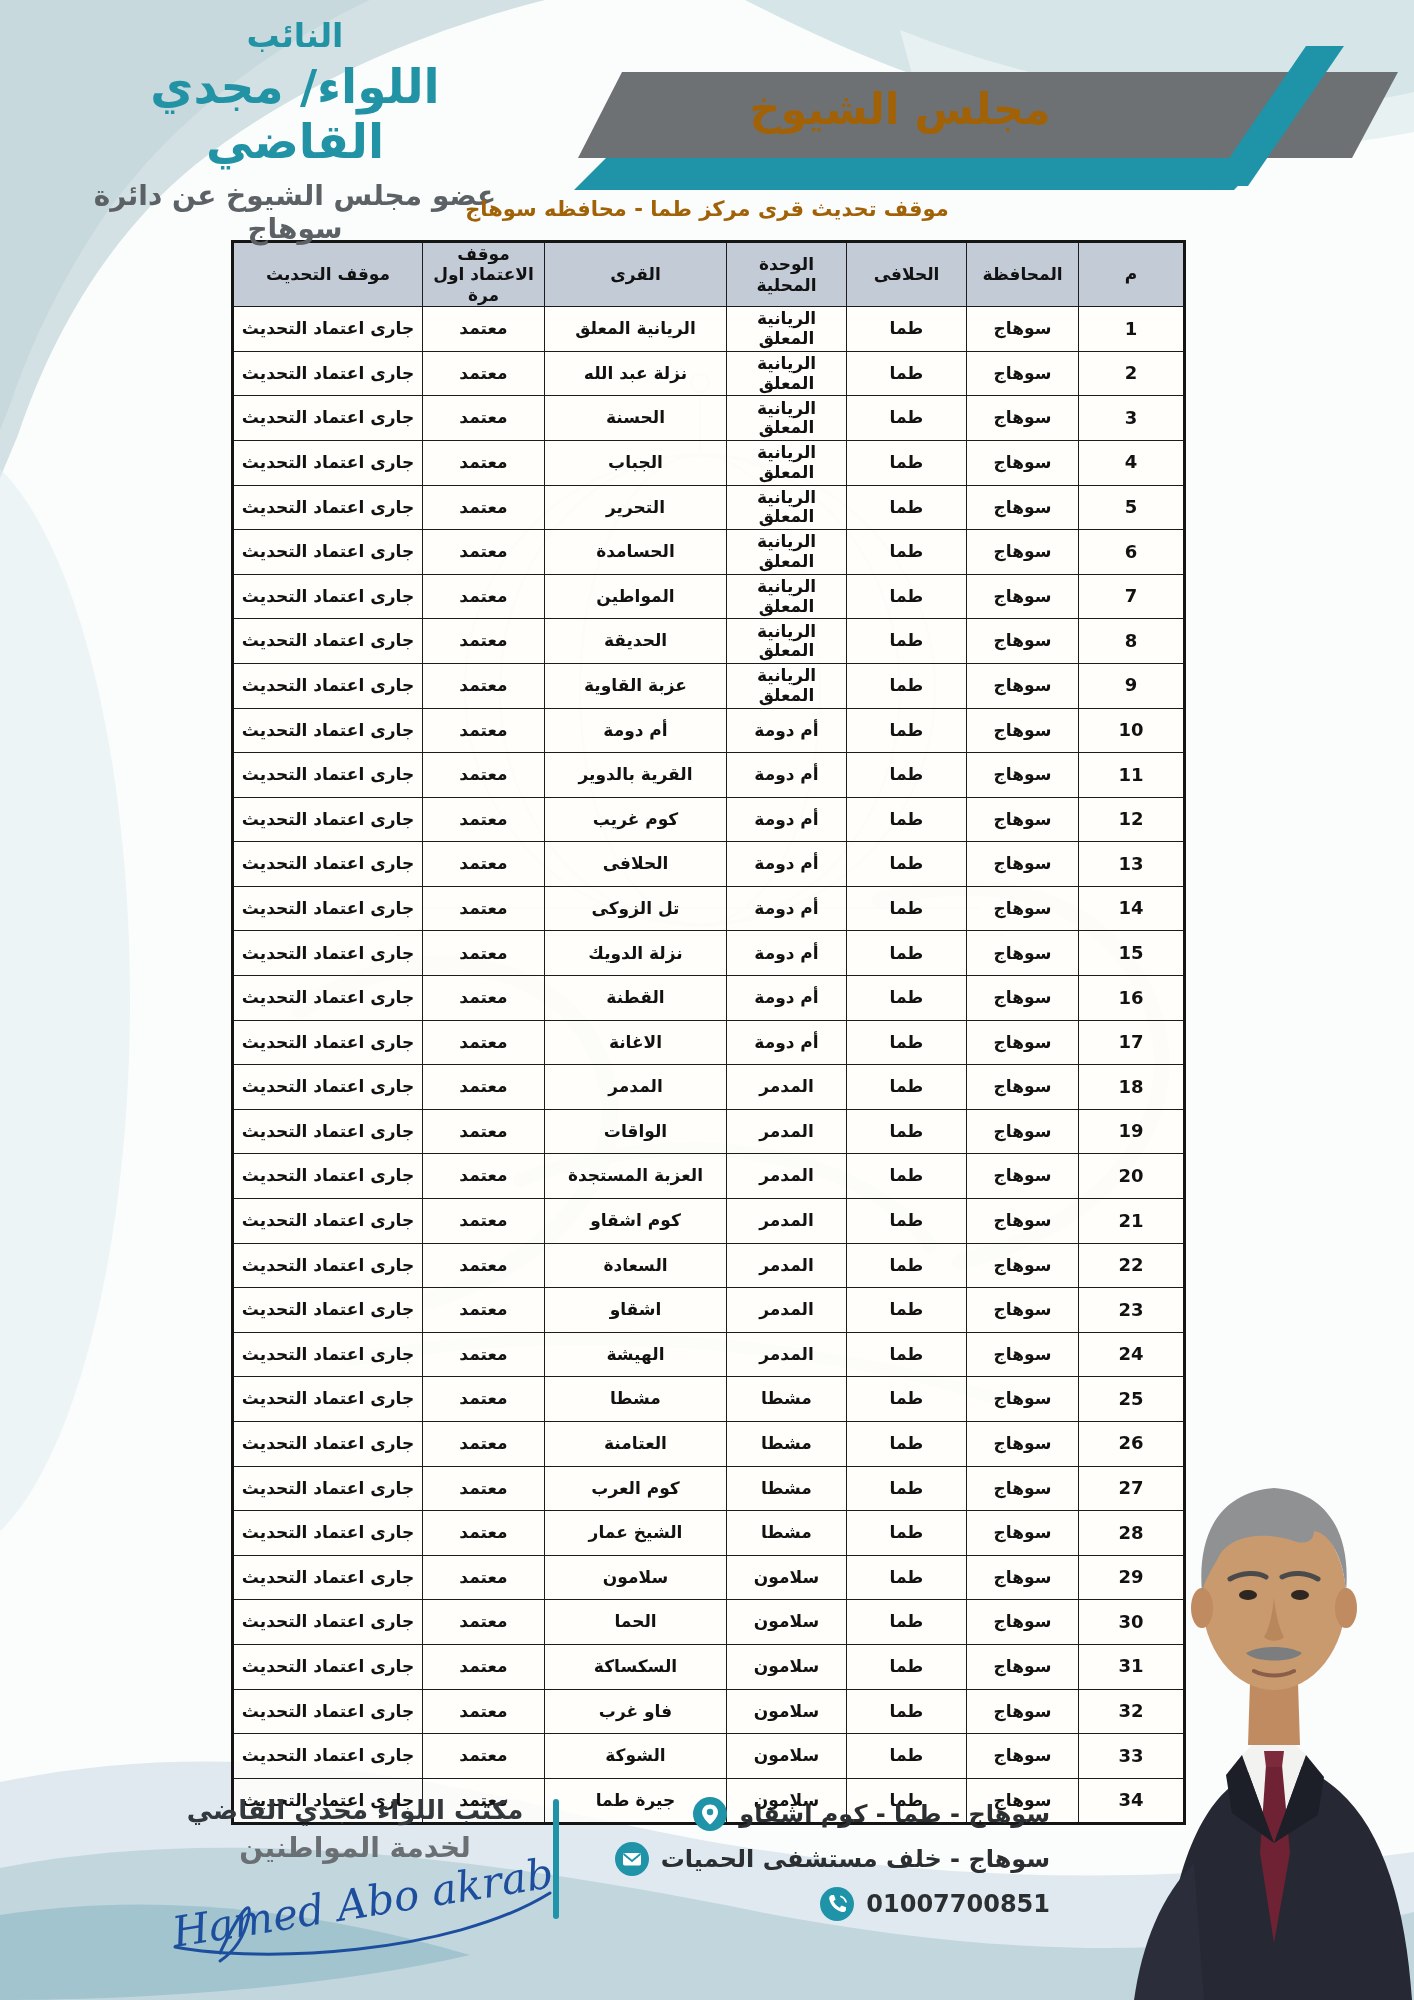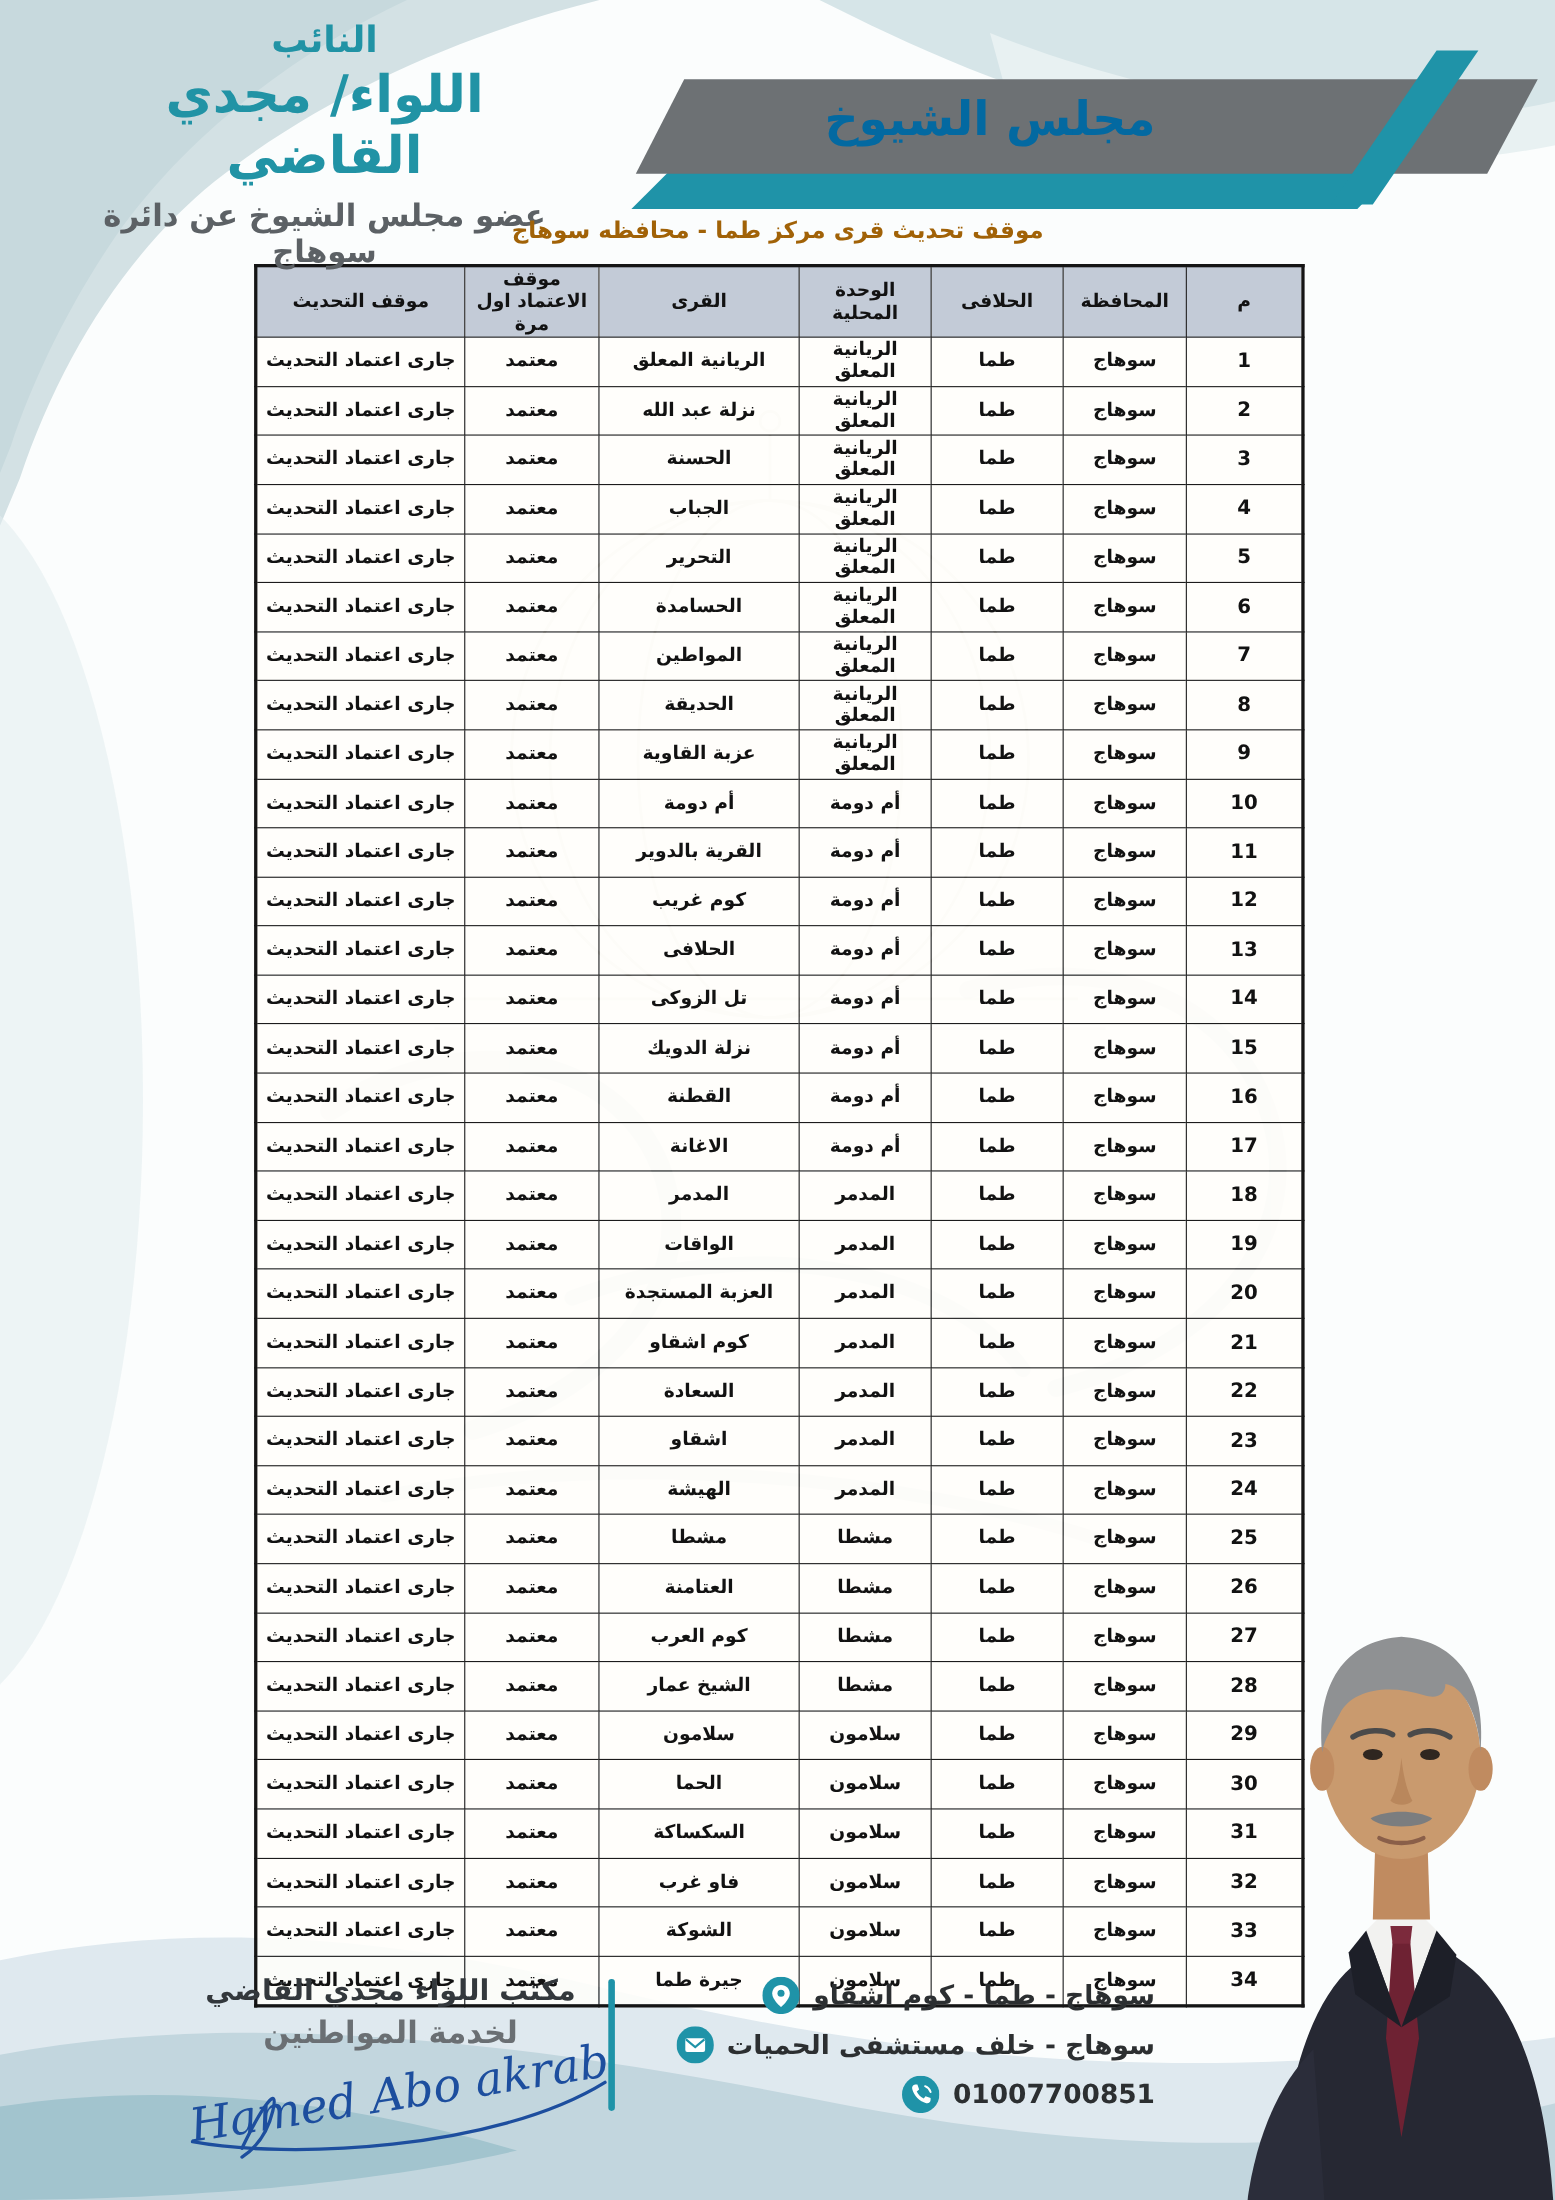--- a/index.html
+++ b/index.html
@@ -8,21 +8,21 @@
     background:#fbfdfd;font-family:"DejaVu Sans",sans-serif;margin:0 auto;
   }
   .bg,.banner-svg{position:absolute;left:0;top:0;z-index:0;}
   .banner-svg{z-index:3;pointer-events:none;}
   
   .hdr-left{position:absolute;left:55px;top:16px;width:480px;text-align:center;direction:rtl;z-index:4;}
   .deputy{color:#2193a5;font-size:33px;font-weight:700;}
   .vip-name{color:#2193a5;font-size:47px;font-weight:700;margin-top:4px;}
   .membership{color:#5c6165;font-size:28px;font-weight:700;margin-top:10px;}
   .banner-text{position:absolute;left:630px;top:84px;width:540px;text-align:center;
-    color:#0369a1;font-size:43px;font-weight:700;direction:rtl;z-index:4;}
+    color:#a16207;font-size:43px;font-weight:700;direction:rtl;z-index:4;}
   
   .tbl-title{position:absolute;left:231px;top:197px;width:952px;text-align:center;
     font-size:21px;font-weight:700;color:#a16207;direction:rtl;z-index:4;}
   table.main{
     position:absolute;left:231px;top:240px;width:952px;z-index:2;
     border-collapse:collapse;direction:rtl;table-layout:fixed;
     border:3px solid #151515;
   }
   table.main th,table.main td{
     border:1.6px solid #1c1c1c;text-align:center;vertical-align:middle;

